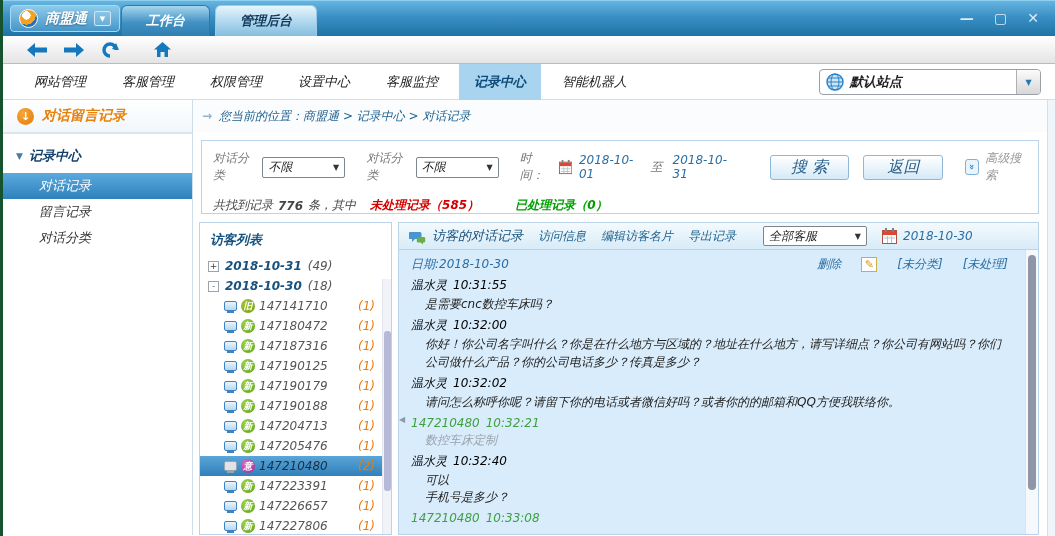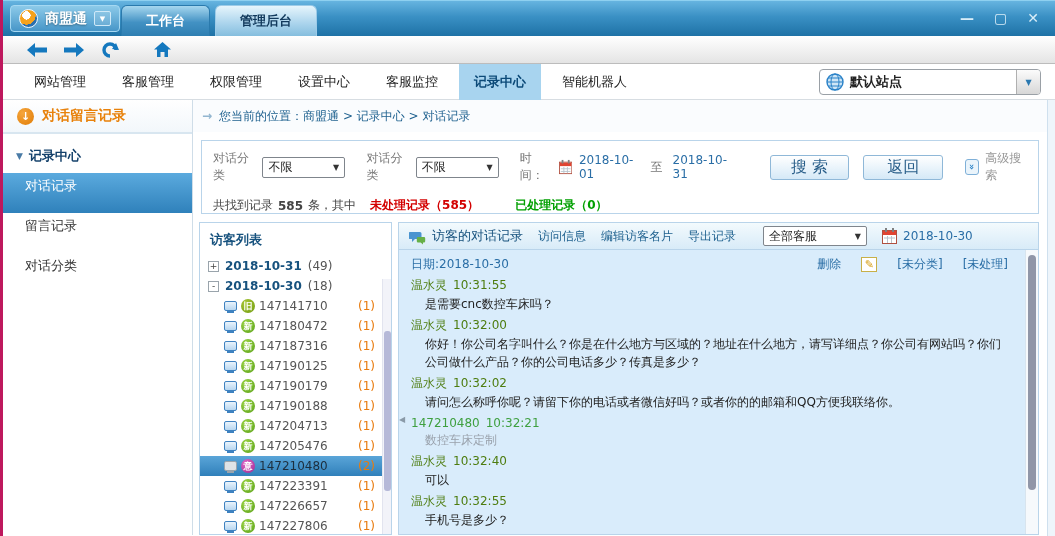--- a/index.html
+++ b/index.html
@@ -1,18 +1,18 @@
 <!DOCTYPE html>
 <html><head>
 <meta charset="utf-8">
 <style>
   * { margin:0; padding:0; box-sizing:border-box; font-family:"DejaVu Sans","Liberation Sans",sans-serif; }
   html,body { background:#9a9a9a; }
   .window { position:relative; width:1055px; height:536px; background:#fff; overflow:hidden;
-            border-left:3px solid #be185d; }
+            border-left:3px solid #14532d;font-style:italic; }
 
   
   .titlebar { position:relative; height:36px;
     background:linear-gradient(180deg,#66b4e0 0%,#3a90c4 45%,#1e72a6 100%);
     border-top:1px solid #8ed0f0; }
   .logo-box { position:absolute; left:7px; top:4px; height:27px; display:flex; align-items:center;
     gap:7px; padding:0 8px; background:linear-gradient(#8ccae9,#4796c8);
     border:1px solid #a5d8f2; border-radius:4px; }
   .logo-circle { width:19px; height:19px; border-radius:50%;
     background:radial-gradient(circle at 38% 32%, #ffffff 0 26%, #f6a21c 27% 58%, #2a6fae 59% 100%);
@@ -48,21 +48,21 @@
   
   .main { display:flex; height:435px; }
   .sidebar { width:190px; border-right:1px solid #cfdde8; background:#fff; }
   .sb-header { height:34px; display:flex; align-items:center; gap:8px; padding-left:14px;
     border-bottom:2px solid #d8e6f0; background:linear-gradient(#ffffff,#f2f7fb); }
   .sb-header-icon { width:17px; height:17px; border-radius:50%; background:radial-gradient(circle at 35% 30%,#f6a63c,#e07c06);
     color:#fff; display:flex; align-items:center; justify-content:center; font-size:11px; font-weight:bold; }
   .sb-header-label { color:#e8820c; font-weight:bold; font-size:14px; }
   .sb-root { padding:13px 0 8px 13px; color:#14416b; font-weight:bold; font-size:13px; display:flex; align-items:center; gap:6px; }
   .sb-root .tri { color:#4a7ba6; font-size:9px; }
-  .sb-item { height:40px; line-height:26px; padding-left:22px; font-size:13px; color:#333; }
+  .sb-item { height:26px; line-height:26px; padding-left:36px; font-size:13px; color:#333; }
   .sb-item.selected { background:linear-gradient(#5baade,#2f81bb); color:#fff; }
 
   .content { flex:1; position:relative; background:#fff; }
   .breadcrumb { height:32px; display:flex; align-items:center; gap:7px; padding-left:9px;
     font-size:12px; color:#1f618f; background:#fafcfe; }
   .bc-icon { color:#93b6d0; font-size:12px; font-weight:bold; }
 
   .filter-panel { position:absolute; left:8px; right:16px; top:40px; height:74px;
     border:1px solid #b9d4ea; background:#fff; padding:9px 11px 0; font-size:12px; }
   .f-row1 { display:flex; align-items:center; }
@@ -123,21 +123,21 @@
   .cp-link { color:#1f618f; }
   .cp-select { width:104px; height:20px; border:1px solid #7f858c; background:#fff; border-radius:2px;
     display:flex; align-items:center; justify-content:space-between; padding:0 5px; font-size:12px; color:#222; margin-left:12px; }
   .cp-date { color:#2a6ea6; display:flex; gap:6px; align-items:center; }
   .cp-body { flex:1; background:#d9ecfb; padding:6px 30px 0 12px; font-size:12px; overflow:hidden; position:relative; }
   .cp-toprow { display:flex; justify-content:space-between; color:#2a6ea6; margin-bottom:3px; }
   .cp-actions { display:flex; gap:20px; align-items:center; }
   .pencil { width:16px; height:15px; background:#fff; border:1px solid #c8b048; color:#d8a018;
     display:flex; align-items:center; justify-content:center; font-size:11px; }
   .msg-head { margin:4px 0 2px; }
-  .msg-head.agent { color:#4d7c0f; }
+  .msg-head.agent { color:#000000; }
   .msg-head.visitor { color:#3fa040; }
   .msg-time { margin-left:6px; }
   .msg-text { color:#222; padding-left:14px; line-height:1.45; }
   .msg-text.muted { color:#9aa2ac; }
   .msg-text:empty { display:none; }
   .cp-scroll { position:absolute; right:0; top:27px; bottom:0; width:13px; background:#f6f9fc; border-left:1px solid #d8e4ee; }
   .cp-thumb { position:absolute; left:2px; top:5px; width:8px; height:235px; background:#9096a8; border-radius:4px; }
   .collapse-arrow { position:absolute; left:0; top:192px; color:#8a9aa8; font-size:8px; }
 
   .right-strip { position:absolute; right:0; top:100px; bottom:0; width:8px; background:#eef5fb; border-left:1px solid #cfe0ee; }
@@ -267,21 +267,21 @@
           <div class="btn">返回</div>
           <div class="adv">
             <span class="adv-icon">
                 <span>»</span>
               </span>
             <span class="adv-label">高级搜索</span>
           </div>
         </div>
         <div class="f-row2">
           <span>共找到记录</span>
-          <span class="sum-total">585</span>
+          <span class="sum-total">776</span>
           <span>条，其中</span>
           <span class="sum-red">未处理记录（585）</span>
           <span class="sum-green">已处理记录（0）</span>
         </div>
       </div>
 
       <div class="panels">
 
         <div class="visitor-panel">
           <div class="vp-title">访客列表</div>
@@ -430,21 +430,20 @@
             </div>
             <div>
               <div class="msg-head visitor"><span>147210480</span><span class="msg-time">10:32:21</span></div>
               <div class="msg-text muted">数控车床定制</div>
             </div>
             <div>
               <div class="msg-head agent"><span>温水灵</span><span class="msg-time">10:32:40</span></div>
               <div class="msg-text">可以</div>
             </div>
             <div>
-              <div class="msg-head agent"><span>温水灵</span><span class="msg-time">10:32:55</span></div>
               <div class="msg-text">手机号是多少？</div>
             </div>
             <div>
               <div class="msg-head visitor"><span>147210480</span><span class="msg-time">10:33:08</span></div>
 
             </div>
           </div>
 
           <span class="collapse-arrow">◀</span>
           <div class="cp-scroll">

